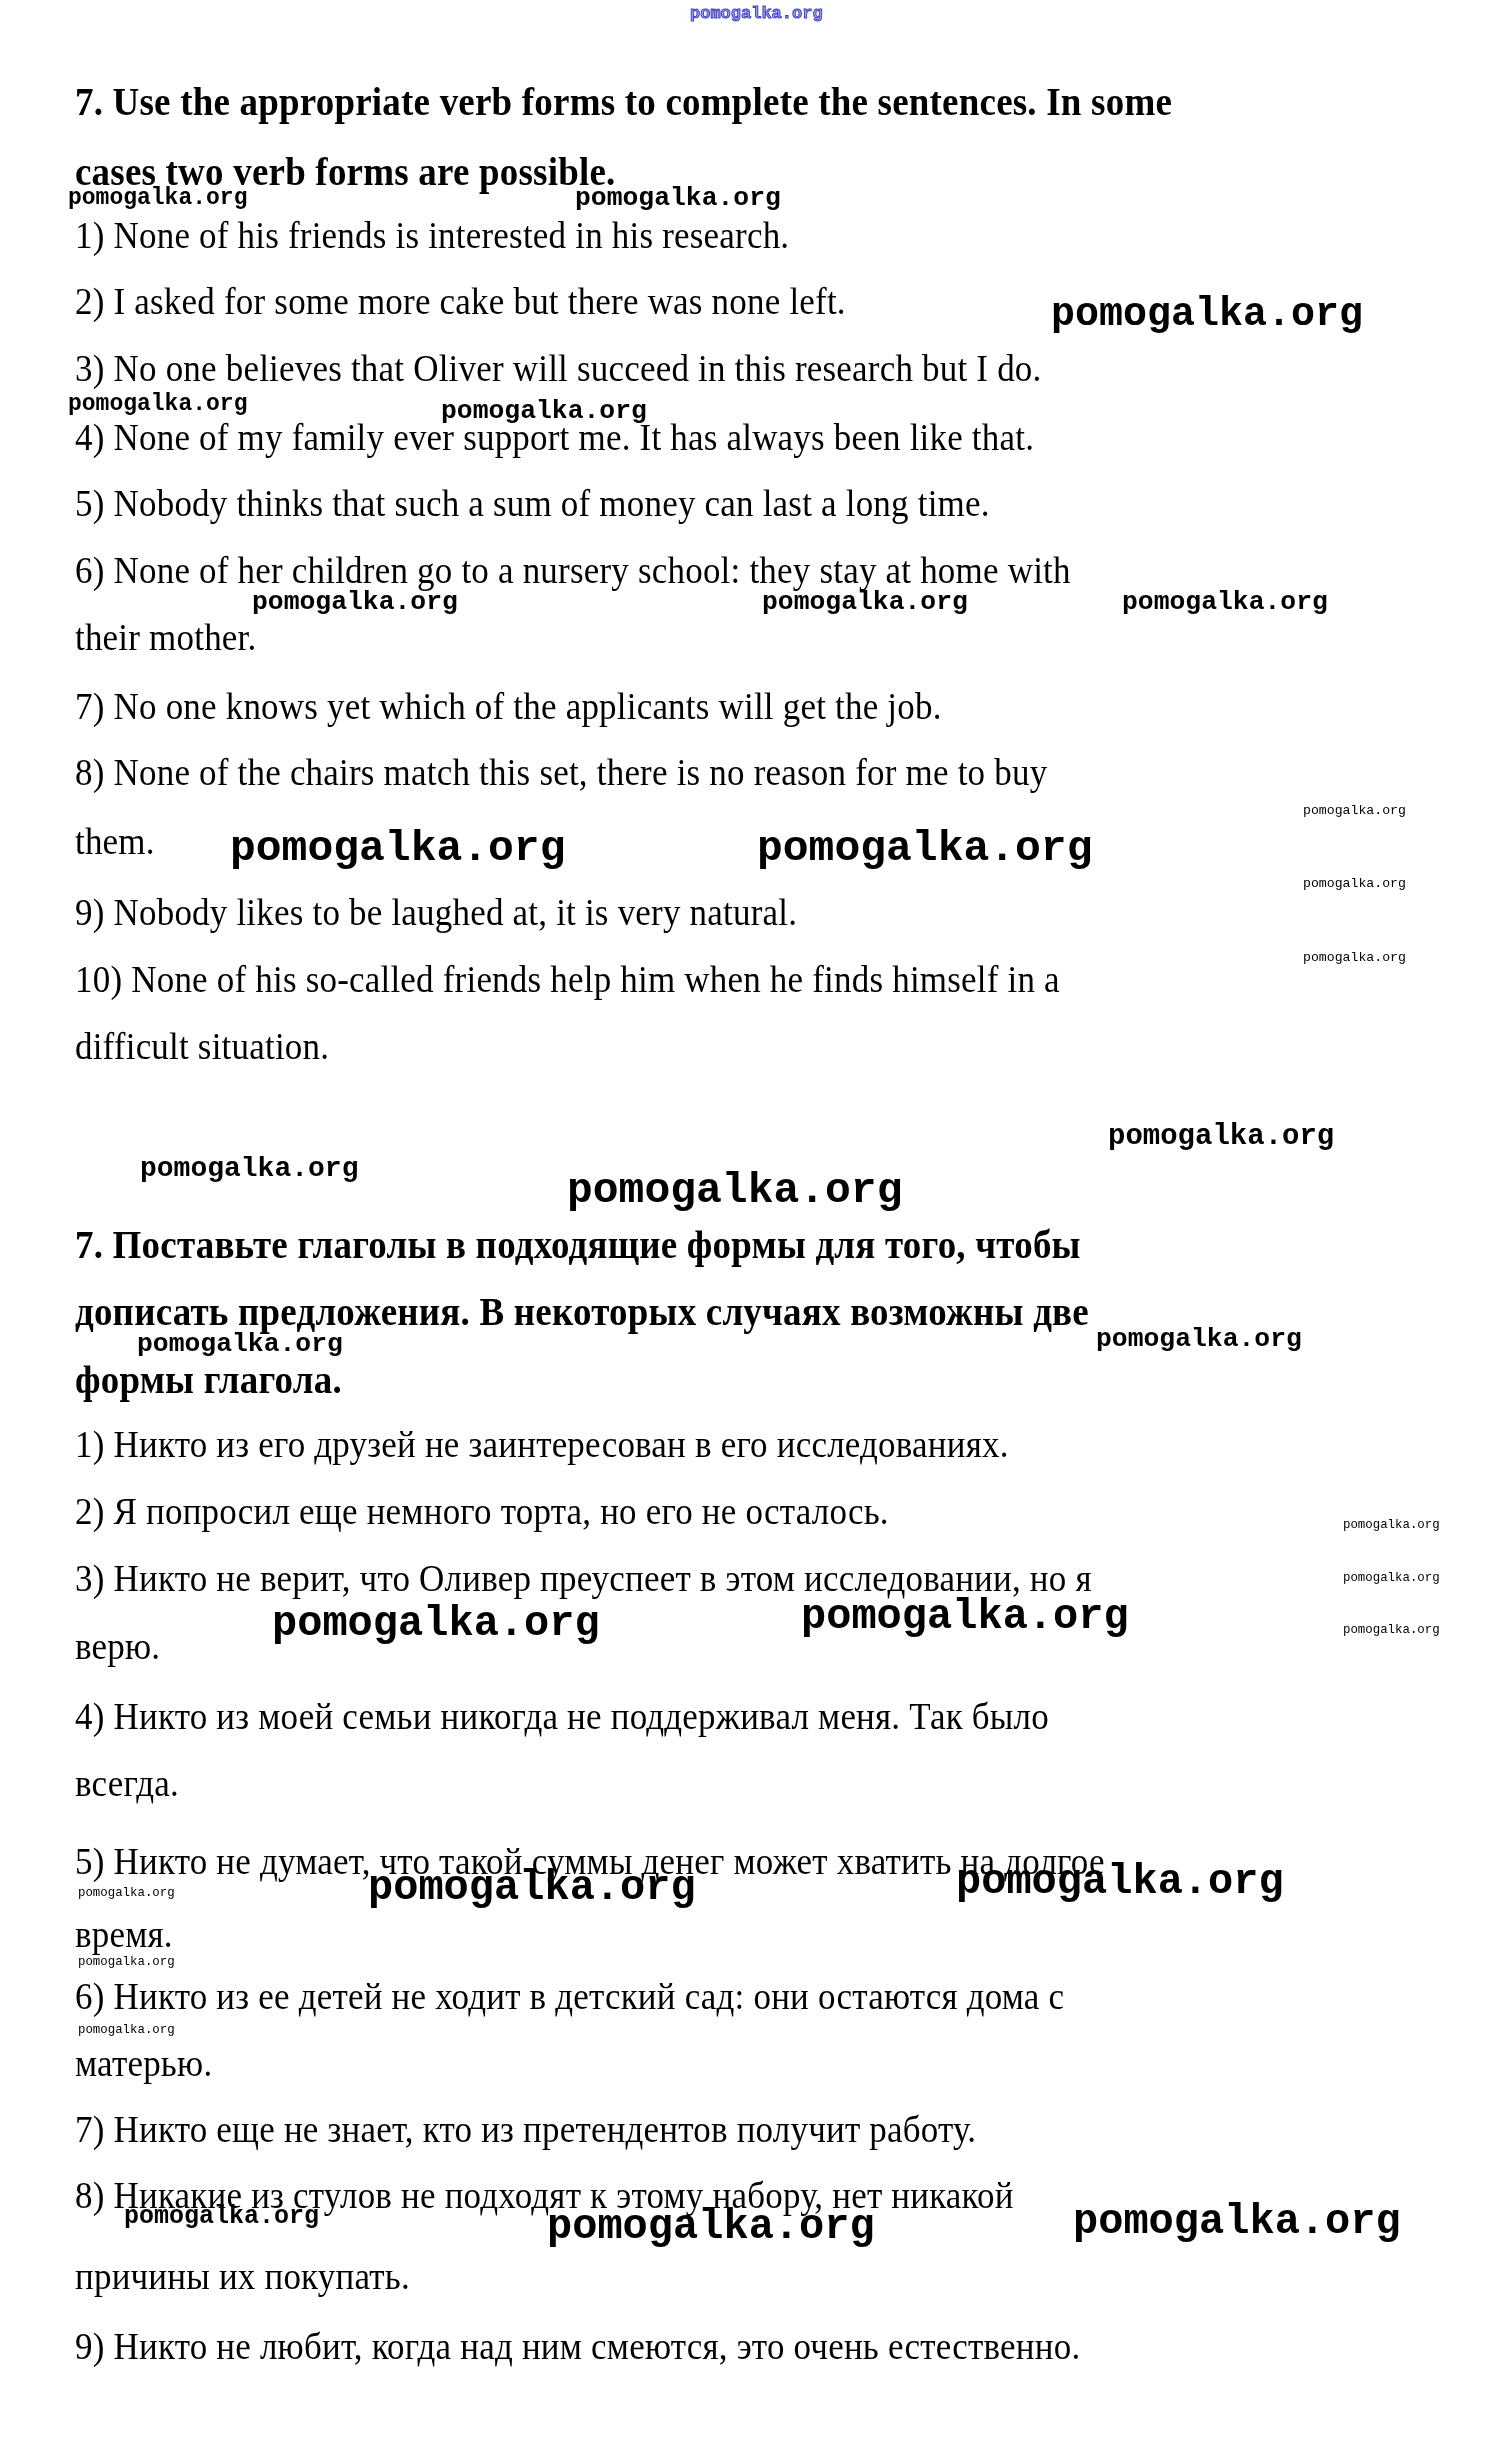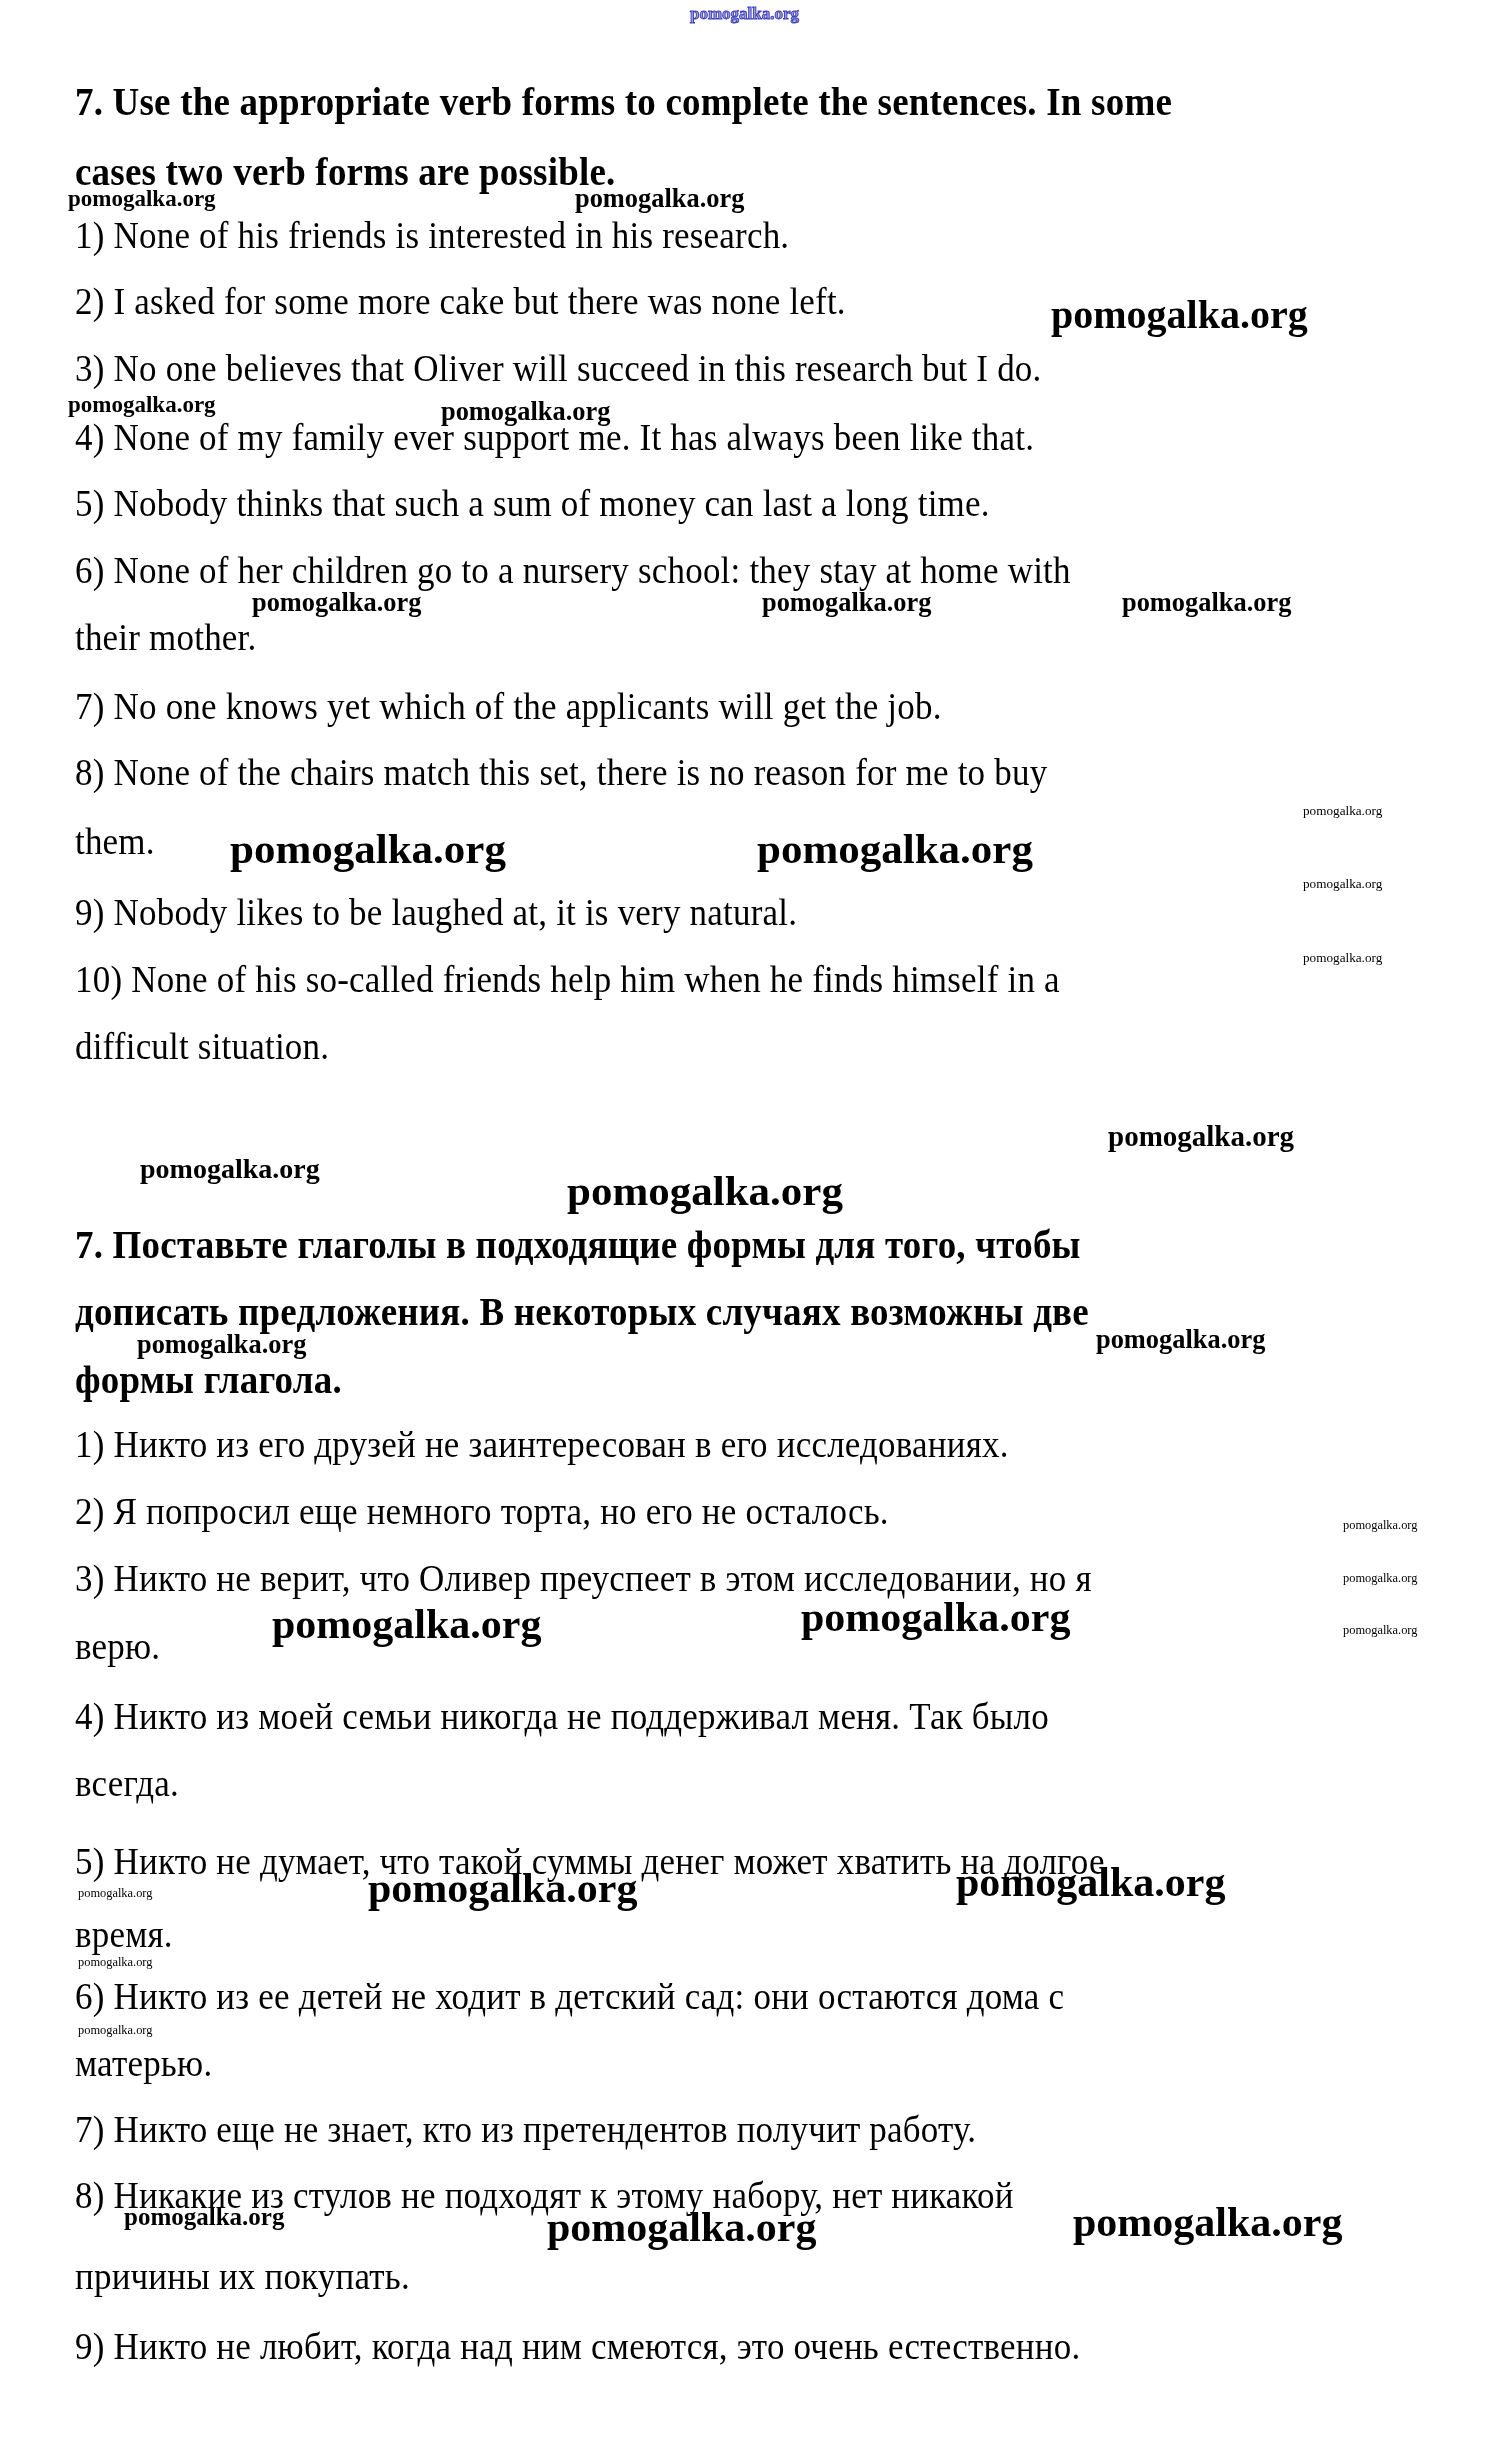--- a/index.html
+++ b/index.html
@@ -26,21 +26,21 @@
     transform: scale(1, 1.08);
     transform-origin: left top;
   }
   .title {
     font-weight: bold;
     font-size: 37px;
     letter-spacing: 0.2px;
   }
   .wm {
     position: absolute;
-    font-family: Liberation Serif, serif;
+    font-family: Liberation Mono, monospace;
     font-weight: 600;
     white-space: nowrap;
     color: #000000;
     line-height: 1;
   }
   .wm-tiny { font-weight: 400; }
   .wm-blue {
     color: #9a9ade;
     -webkit-text-stroke: 0.9px #3c3cc2;
     font-weight: 600;

